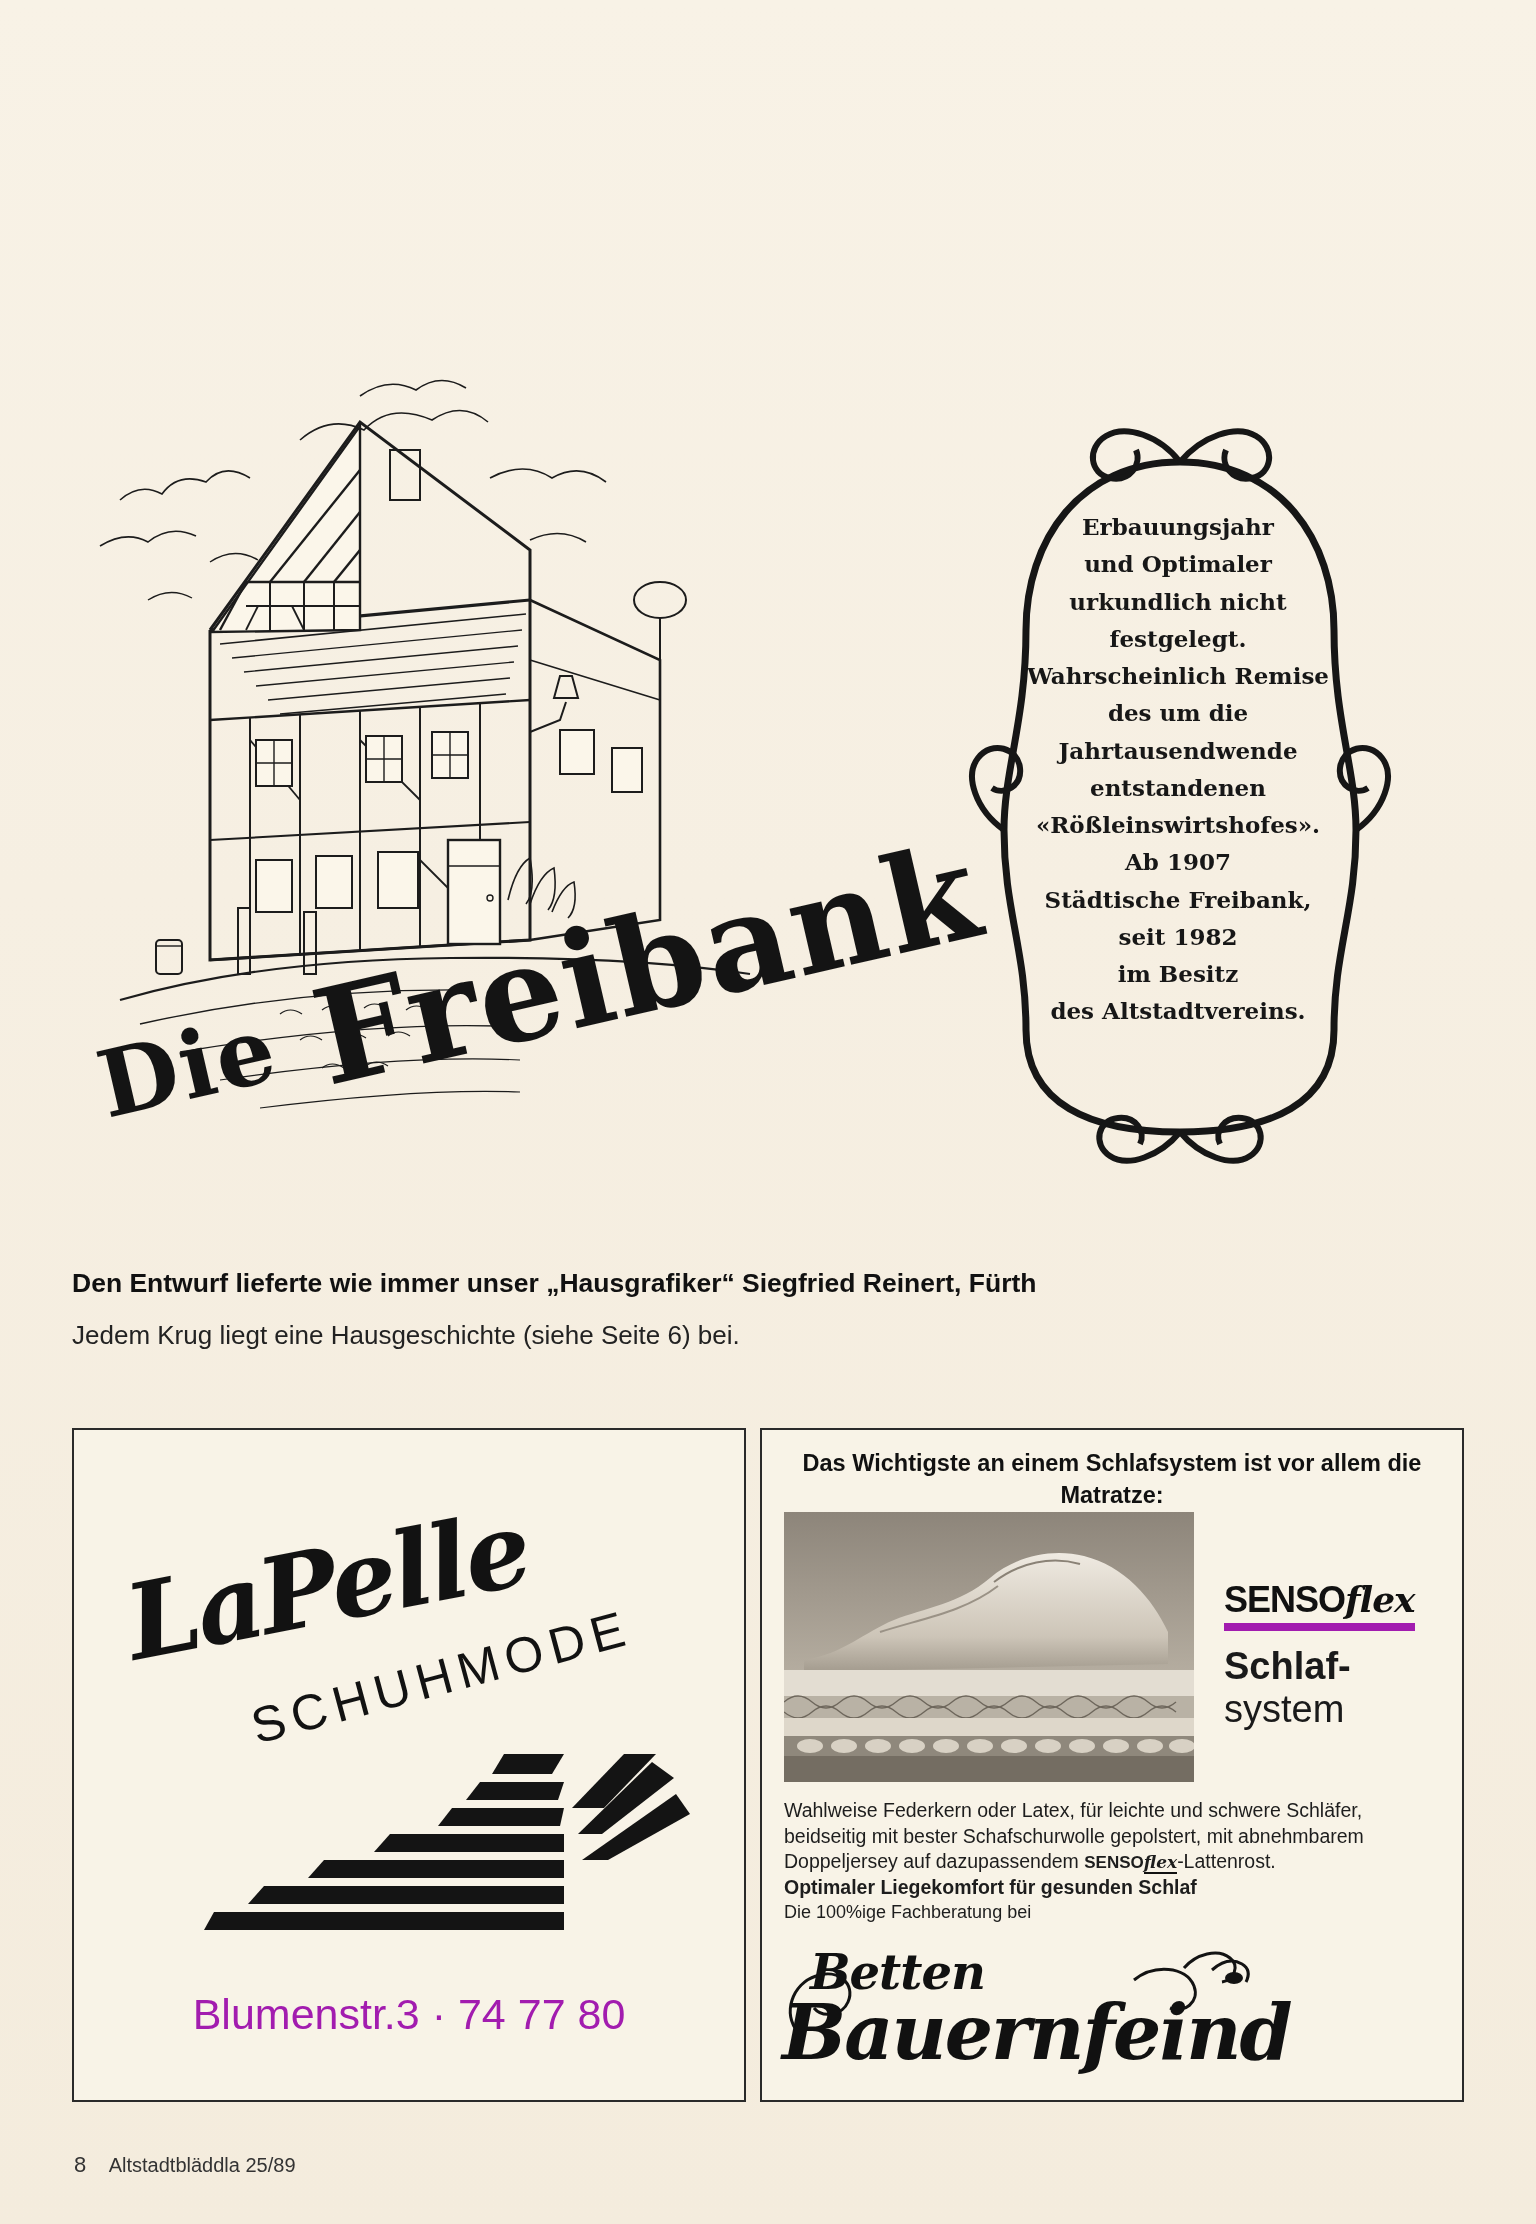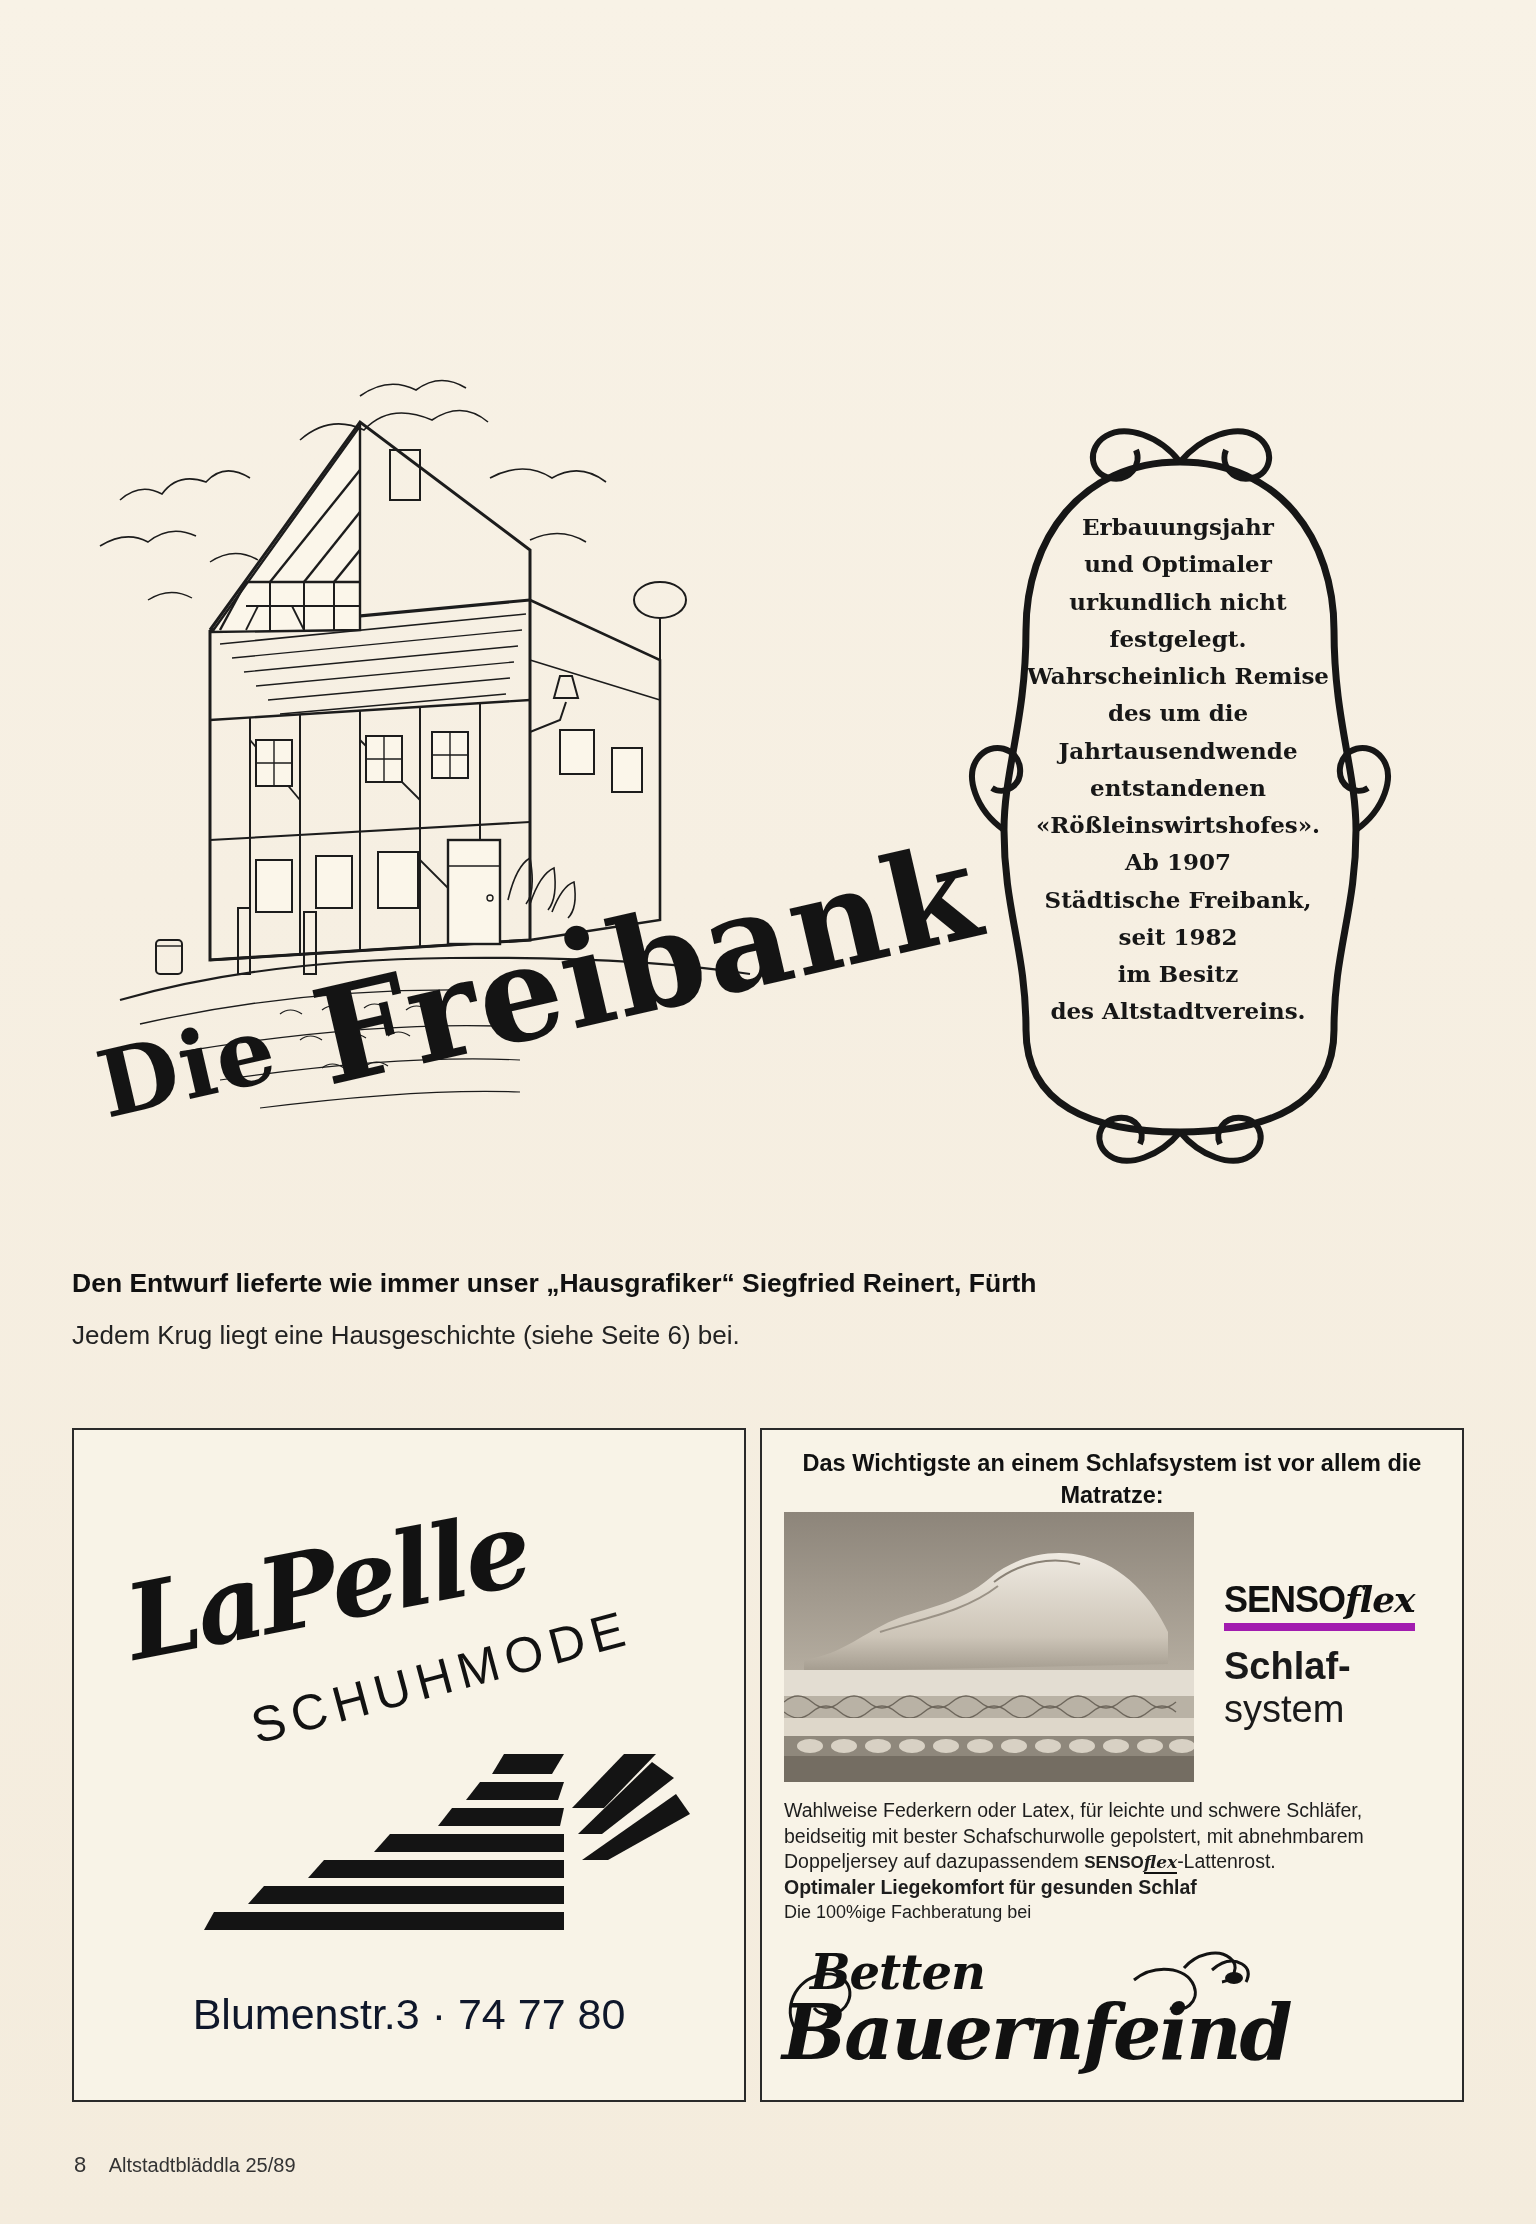--- a/index.html
+++ b/index.html
@@ -94,21 +94,21 @@
     position:absolute;left:132px;top:182px;
     font-size:50px;font-weight:400;letter-spacing:7px;
     transform:rotate(-15deg);
     color:#121212;
   }
   .stripes{
     position:absolute;left:130px;top:318px;width:500px;height:190px;
   }
   .addr{
     position:absolute;left:0;top:560px;width:100%;
-    text-align:center;font-size:43px;letter-spacing:0px;color:#0f172a;
+    text-align:center;font-size:43px;letter-spacing:0px;color:#a21caf;
   }
 
   .ad-right{
     position:absolute;left:760px;top:1428px;width:700px;height:670px;
     border:2px solid #2a2a2a;
     background:#f8f3e7;
   }
   .ad-right .head{
     position:absolute;left:18px;top:18px;width:664px;text-align:center;
     font-size:23.5px;font-weight:700;line-height:1.35;color:#111;

